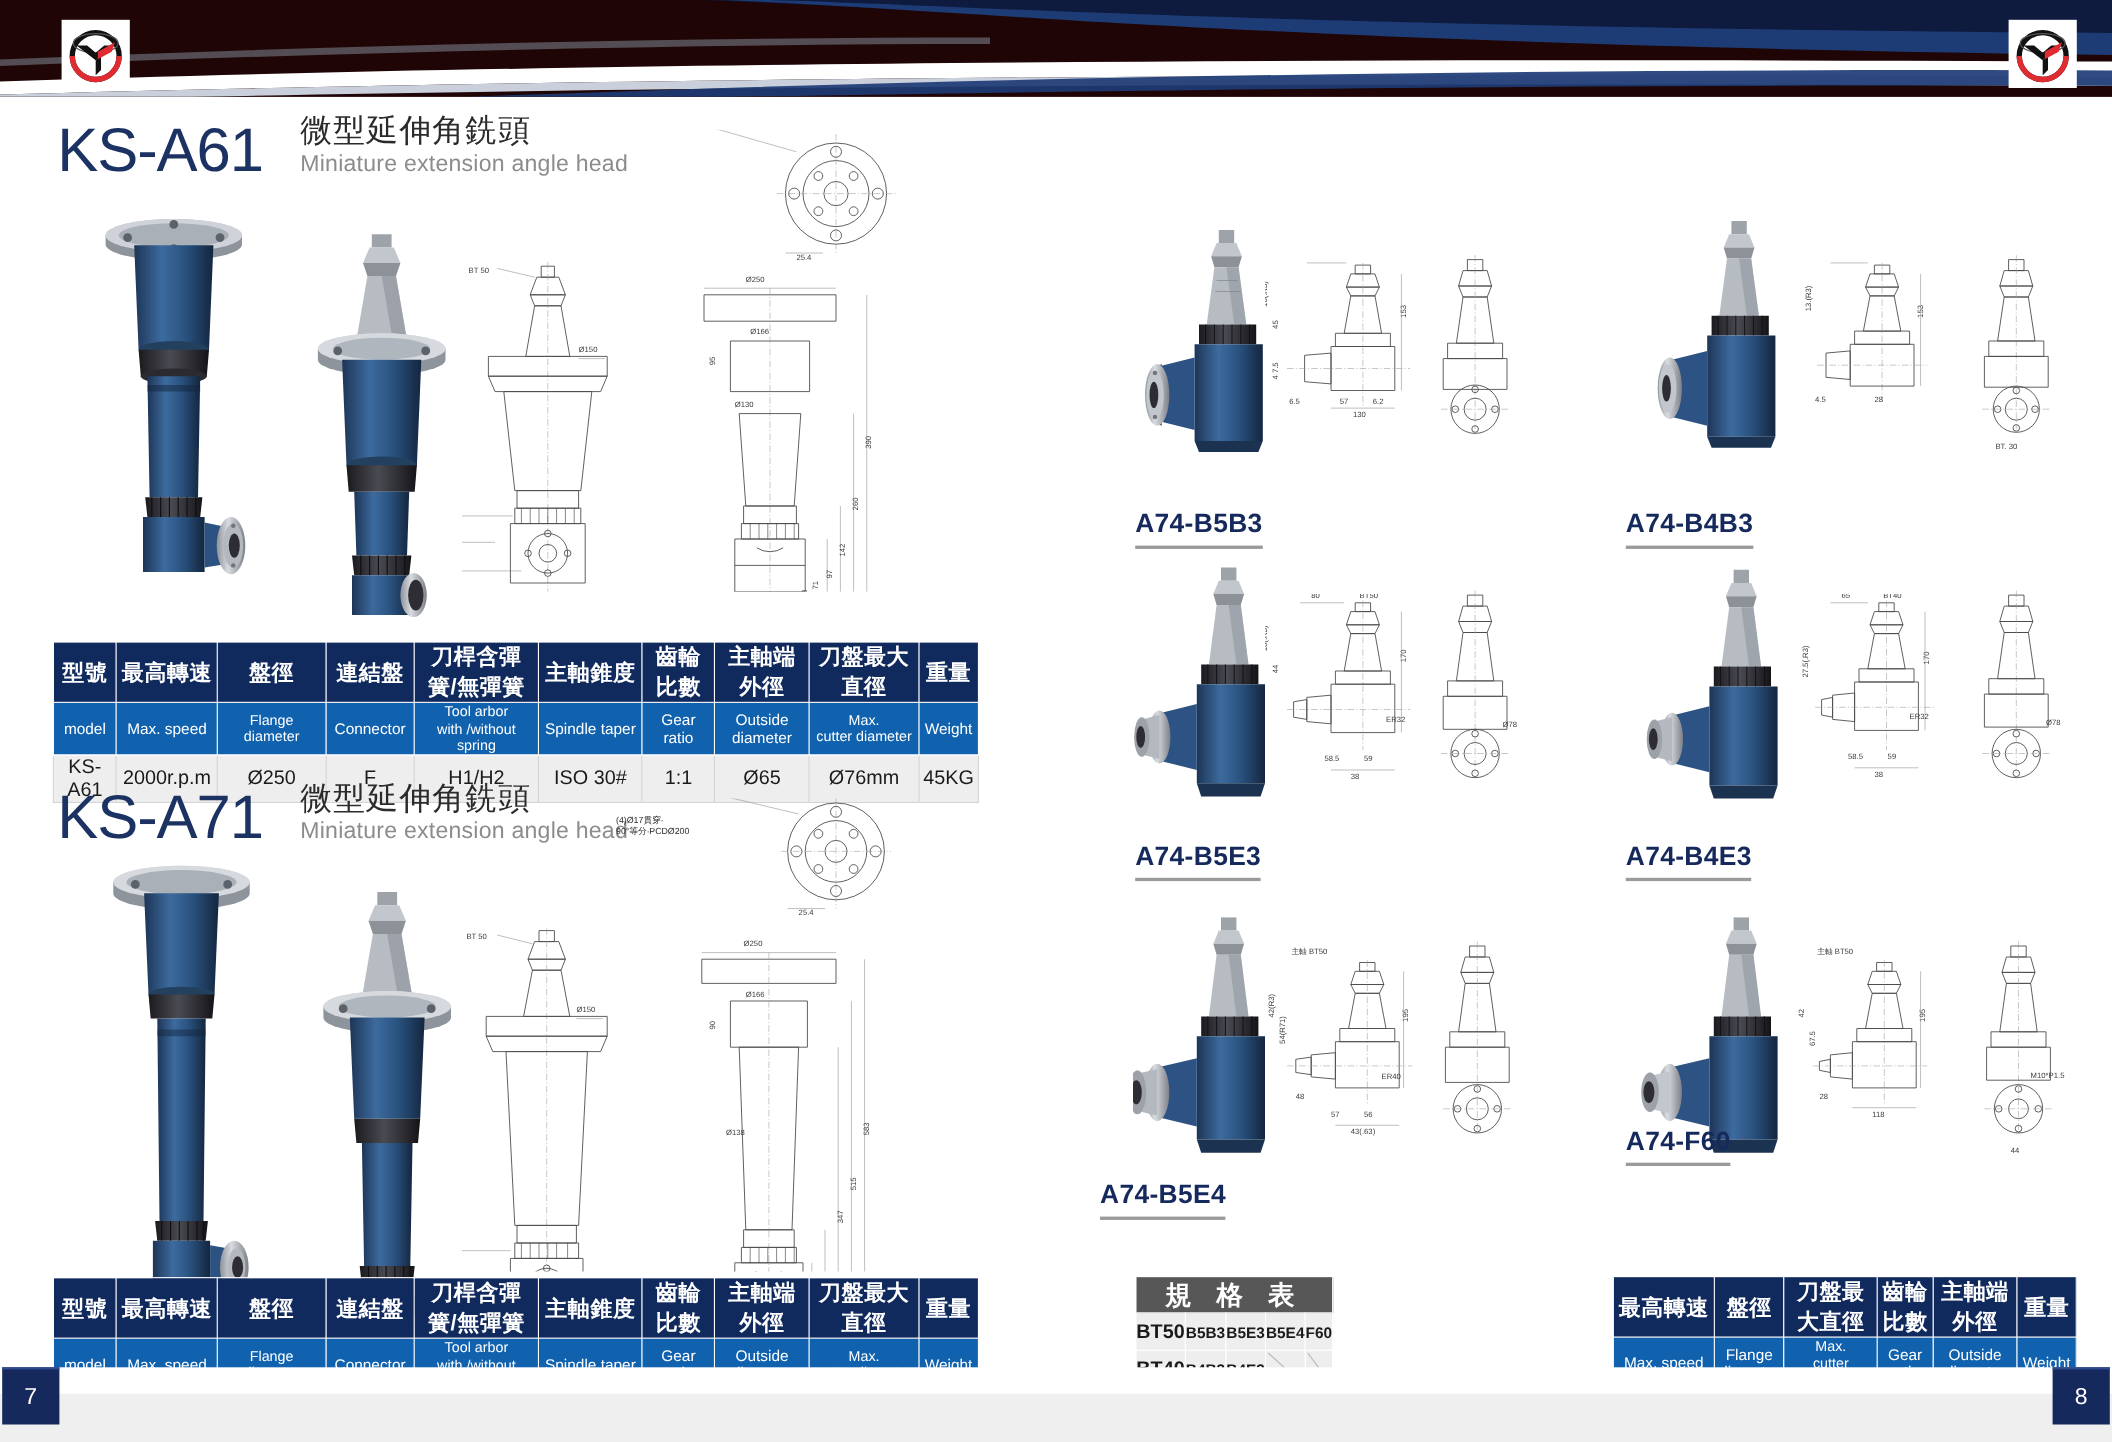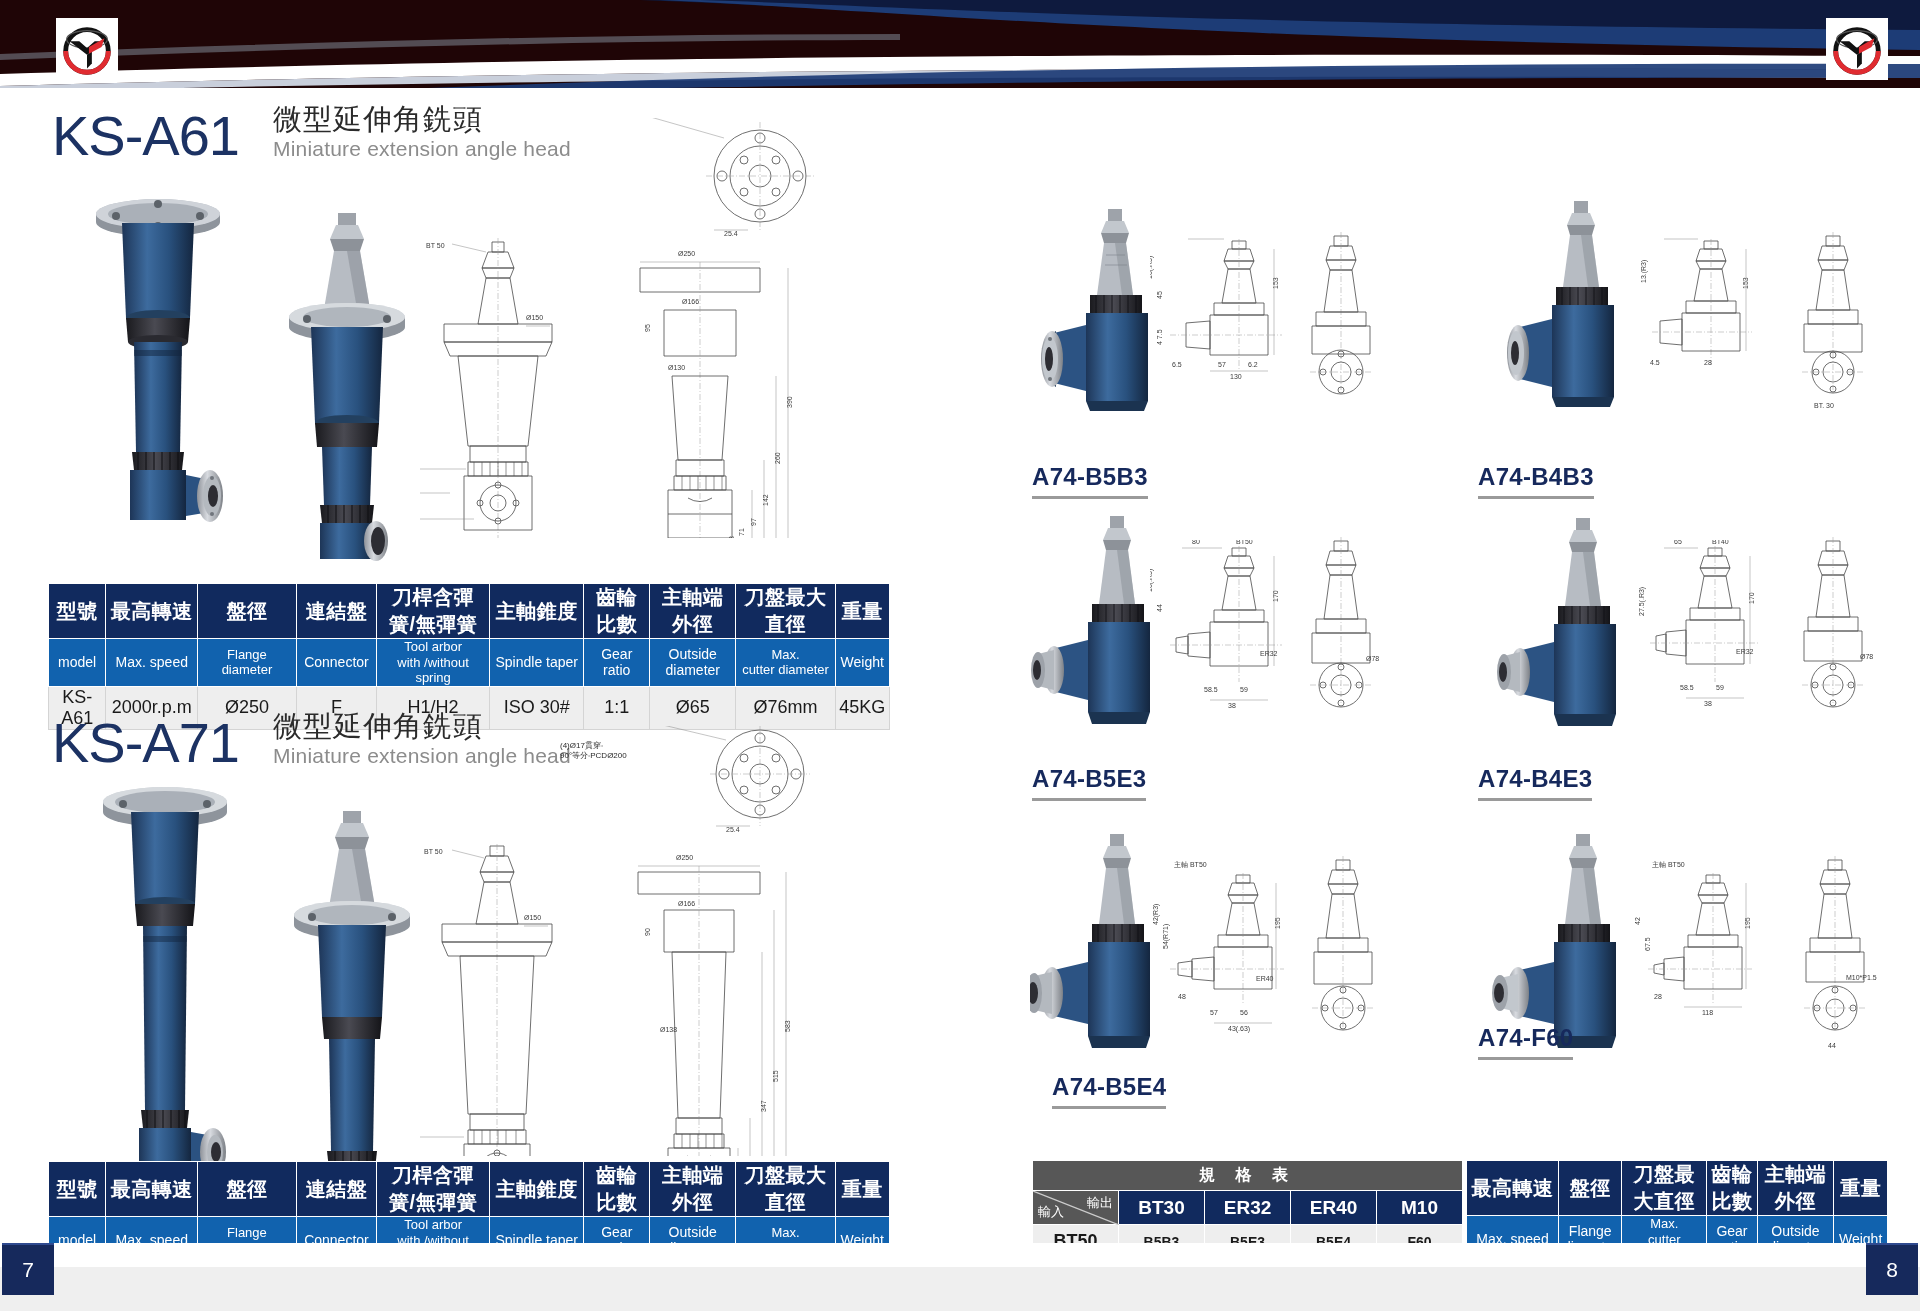--- a/index.html
+++ b/index.html
@@ -51,21 +51,21 @@
 
   
   .model-label {
     position: absolute; font-size: 24px; font-weight: bold; color: #16295c;
     padding-bottom: 5px; border-bottom: 3px solid #9a9a9a; letter-spacing: 0.3px;
   }
 
   
   table.grid { border-collapse: collapse; position: absolute; }
   table.grid td, table.grid th { border: 1px solid #ffffff; text-align: center; vertical-align: middle; }
-  .grid-title { background: #575757; color: #ffffff; font-size: 16px; font-weight: bold; height: 30px; letter-spacing: 8px; }
+  .grid-title { background: #575757; color: #ffffff; font-size: 24px; font-weight: bold; height: 30px; letter-spacing: 8px; }
   .grid-corner { background: #575757; color: #ffffff; font-size: 13px; position: relative; width: 86px; height: 34px; }
   .grid-corner .in { position: absolute; left: 5px; bottom: 3px; }
   .grid-corner .out { position: absolute; right: 5px; top: 3px; }
   .grid-corner .slash { position: absolute; inset: 0; }
   .grid-hdr { background: #112a5e; color: #ffffff; font-size: 19px; font-weight: bold; height: 34px; width: 86px; }
   .grid-row-hd { background: #eeeeee; color: #1a1a1a; font-size: 18px; font-weight: bold; height: 34px; border: 1px solid #d4d4d4; }
   .grid-cell { background: #eeeeee; color: #1a1a1a; font-size: 14px; font-weight: bold; height: 34px; border: 1px solid #d4d4d4; }
   .grid-cell.empty { position: relative; }
   .grid-cell.empty svg { position: absolute; inset: 0; }
 
@@ -940,21 +940,21 @@
   <path d="M22 100 L80 100 L80 132 L22 132 Z" class="dwg"></path>
   <circle cx="51" cy="156" r="22" class="dwg"></circle>
   <circle cx="51" cy="156" r="10" class="dwg"></circle>
   <circle cx="51" cy="138" r="3" class="dwg"></circle>
     <circle cx="69" cy="156" r="3" class="dwg"></circle>
   <circle cx="51" cy="174" r="3" class="dwg"></circle>
     <circle cx="33" cy="156" r="3" class="dwg"></circle>
   <line x1="20" y1="156" x2="82" y2="156" class="center-line"></line>
 </svg>
 
-<div class="model-label" style="left:1052px; top:1073px;">A74-B5E4</div>
+<div class="model-label" style="left:1000px; top:1073px;">A74-B5E4</div>
 
 <svg class="photo" style="left:1480px; top:830px;" width="230" height="250" viewBox="0 0 230 250">
   <path d="M96 4 L110 4 L110 16 L96 16 Z" fill="#9ea3aa"></path>
   <path d="M94 16 L112 16 L117 28 L89 28 Z" fill="#c2c7cd"></path>
   <path d="M89 28 L117 28 L114 38 L92 38 Z" fill="#8d9299"></path>
   <path d="M92 38 L114 38 L121 94 L85 94 Z" fill="#b7bcc3"></path>
   <path d="M103 38 L114 38 L121 94 L110 94 Z" fill="#8c9199" opacity="0.55"></path>
   <path d="M78 94 L130 94 L130 112 L78 112 Z" fill="url(#darkA)"></path>
   <g stroke="#0e0e12" stroke-width="0.8">
     <line x1="84" y1="94" x2="84" y2="112"></line>
@@ -1016,33 +1016,20 @@
 </svg>
 
 <div class="model-label" style="left:1478px; top:1024px;">A74-F60</div>
 
 <table class="grid" style="left:1032px; top:1160px;">
   <tbody>
       <tr>
     <td colspan="5" class="grid-title">規 格 表</td>
   </tr>
   <tr>
-    <td class="grid-corner">
-      <svg class="slash" width="86" height="34">
-        <line x1="0" y1="0" x2="86" y2="34" stroke="#cccccc" stroke-width="1.2"></line>
-      </svg>
-      <span class="out">輸出</span>
-      <span class="in">輸入</span>
-    </td>
-    <td class="grid-hdr">BT30</td>
-    <td class="grid-hdr">ER32</td>
-    <td class="grid-hdr">ER40</td>
-    <td class="grid-hdr">M10</td>
-  </tr>
-  <tr>
     <td class="grid-row-hd">BT50</td>
     <td class="grid-cell">B5B3</td>
     <td class="grid-cell">B5E3</td>
     <td class="grid-cell">B5E4</td>
     <td class="grid-cell">F60</td>
   </tr>
   <tr>
     <td class="grid-row-hd">BT40</td>
     <td class="grid-cell">B4B3</td>
     <td class="grid-cell">B4E3</td>

